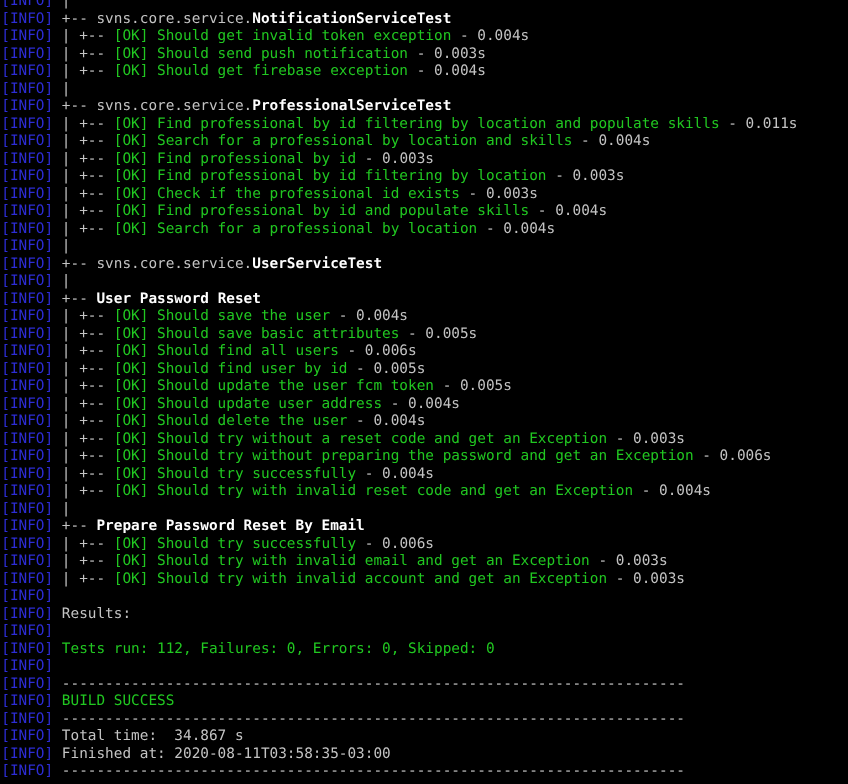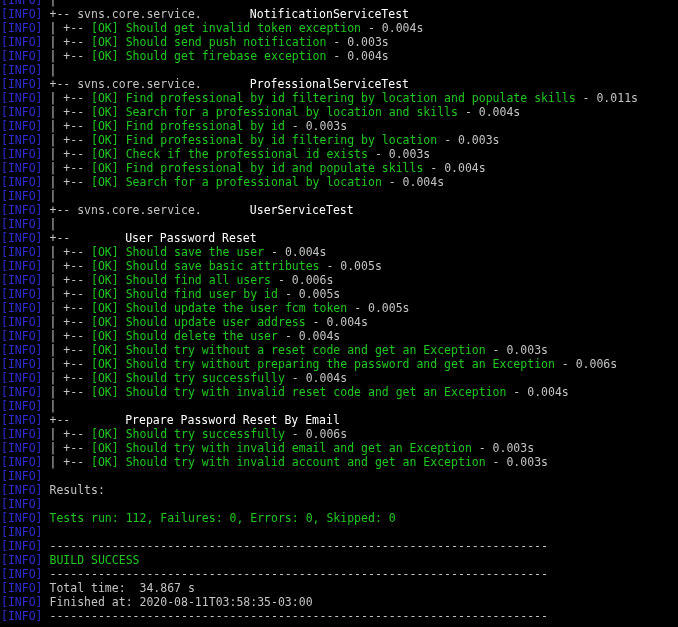--- a/index.html
+++ b/index.html
@@ -19,19 +19,19 @@
     left: 1px;
     width: 677px;
     font-family: "DejaVu Sans Mono", "Liberation Mono", monospace;
     font-size: 11.5px;
     line-height: 14px;
     white-space: pre;
   }
   .line { height: 14px; }
   .seg-blue  { color: var(--c-blue); }
   .seg-gray  { color: var(--c-gray); }
-  .seg-white { color: var(--c-white); font-weight: normal; margin-left: 48px; }
+  .seg-white { color: var(--c-white); font-weight: bold; }
   .seg-green { color: var(--c-green); }
 </style>
 </head>
 <body style="background: rgb(0, 0, 0);">
 
 <div id="terminal"><div class="line"><span class="seg-blue">[INFO]</span><span class="seg-gray"> |</span></div><div class="line"><span class="seg-blue">[INFO]</span><span class="seg-gray"> +-- svns.core.service.</span><span class="seg-white">NotificationServiceTest</span></div><div class="line"><span class="seg-blue">[INFO]</span><span class="seg-gray"> | +-- </span><span class="seg-green">[OK] Should get invalid token exception</span><span class="seg-gray"> - 0.004s</span></div><div class="line"><span class="seg-blue">[INFO]</span><span class="seg-gray"> | +-- </span><span class="seg-green">[OK] Should send push notification</span><span class="seg-gray"> - 0.003s</span></div><div class="line"><span class="seg-blue">[INFO]</span><span class="seg-gray"> | +-- </span><span class="seg-green">[OK] Should get firebase exception</span><span class="seg-gray"> - 0.004s</span></div><div class="line"><span class="seg-blue">[INFO]</span><span class="seg-gray"> |</span></div><div class="line"><span class="seg-blue">[INFO]</span><span class="seg-gray"> +-- svns.core.service.</span><span class="seg-white">ProfessionalServiceTest</span></div><div class="line"><span class="seg-blue">[INFO]</span><span class="seg-gray"> | +-- </span><span class="seg-green">[OK] Find professional by id filtering by location and populate skills</span><span class="seg-gray"> - 0.011s</span></div><div class="line"><span class="seg-blue">[INFO]</span><span class="seg-gray"> | +-- </span><span class="seg-green">[OK] Search for a professional by location and skills</span><span class="seg-gray"> - 0.004s</span></div><div class="line"><span class="seg-blue">[INFO]</span><span class="seg-gray"> | +-- </span><span class="seg-green">[OK] Find professional by id</span><span class="seg-gray"> - 0.003s</span></div><div class="line"><span class="seg-blue">[INFO]</span><span class="seg-gray"> | +-- </span><span class="seg-green">[OK] Find professional by id filtering by location</span><span class="seg-gray"> - 0.003s</span></div><div class="line"><span class="seg-blue">[INFO]</span><span class="seg-gray"> | +-- </span><span class="seg-green">[OK] Check if the professional id exists</span><span class="seg-gray"> - 0.003s</span></div><div class="line"><span class="seg-blue">[INFO]</span><span class="seg-gray"> | +-- </span><span class="seg-green">[OK] Find professional by id and populate skills</span><span class="seg-gray"> - 0.004s</span></div><div class="line"><span class="seg-blue">[INFO]</span><span class="seg-gray"> | +-- </span><span class="seg-green">[OK] Search for a professional by location</span><span class="seg-gray"> - 0.004s</span></div><div class="line"><span class="seg-blue">[INFO]</span><span class="seg-gray"> |</span></div><div class="line"><span class="seg-blue">[INFO]</span><span class="seg-gray"> +-- svns.core.service.</span><span class="seg-white">UserServiceTest</span></div><div class="line"><span class="seg-blue">[INFO]</span><span class="seg-gray"> |</span></div><div class="line"><span class="seg-blue">[INFO]</span><span class="seg-gray"> +-- </span><span class="seg-white">User Password Reset</span></div><div class="line"><span class="seg-blue">[INFO]</span><span class="seg-gray"> | +-- </span><span class="seg-green">[OK] Should save the user</span><span class="seg-gray"> - 0.004s</span></div><div class="line"><span class="seg-blue">[INFO]</span><span class="seg-gray"> | +-- </span><span class="seg-green">[OK] Should save basic attributes</span><span class="seg-gray"> - 0.005s</span></div><div class="line"><span class="seg-blue">[INFO]</span><span class="seg-gray"> | +-- </span><span class="seg-green">[OK] Should find all users</span><span class="seg-gray"> - 0.006s</span></div><div class="line"><span class="seg-blue">[INFO]</span><span class="seg-gray"> | +-- </span><span class="seg-green">[OK] Should find user by id</span><span class="seg-gray"> - 0.005s</span></div><div class="line"><span class="seg-blue">[INFO]</span><span class="seg-gray"> | +-- </span><span class="seg-green">[OK] Should update the user fcm token</span><span class="seg-gray"> - 0.005s</span></div><div class="line"><span class="seg-blue">[INFO]</span><span class="seg-gray"> | +-- </span><span class="seg-green">[OK] Should update user address</span><span class="seg-gray"> - 0.004s</span></div><div class="line"><span class="seg-blue">[INFO]</span><span class="seg-gray"> | +-- </span><span class="seg-green">[OK] Should delete the user</span><span class="seg-gray"> - 0.004s</span></div><div class="line"><span class="seg-blue">[INFO]</span><span class="seg-gray"> | +-- </span><span class="seg-green">[OK] Should try without a reset code and get an Exception</span><span class="seg-gray"> - 0.003s</span></div><div class="line"><span class="seg-blue">[INFO]</span><span class="seg-gray"> | +-- </span><span class="seg-green">[OK] Should try without preparing the password and get an Exception</span><span class="seg-gray"> - 0.006s</span></div><div class="line"><span class="seg-blue">[INFO]</span><span class="seg-gray"> | +-- </span><span class="seg-green">[OK] Should try successfully</span><span class="seg-gray"> - 0.004s</span></div><div class="line"><span class="seg-blue">[INFO]</span><span class="seg-gray"> | +-- </span><span class="seg-green">[OK] Should try with invalid reset code and get an Exception</span><span class="seg-gray"> - 0.004s</span></div><div class="line"><span class="seg-blue">[INFO]</span><span class="seg-gray"> |</span></div><div class="line"><span class="seg-blue">[INFO]</span><span class="seg-gray"> +-- </span><span class="seg-white">Prepare Password Reset By Email</span></div><div class="line"><span class="seg-blue">[INFO]</span><span class="seg-gray"> | +-- </span><span class="seg-green">[OK] Should try successfully</span><span class="seg-gray"> - 0.006s</span></div><div class="line"><span class="seg-blue">[INFO]</span><span class="seg-gray"> | +-- </span><span class="seg-green">[OK] Should try with invalid email and get an Exception</span><span class="seg-gray"> - 0.003s</span></div><div class="line"><span class="seg-blue">[INFO]</span><span class="seg-gray"> | +-- </span><span class="seg-green">[OK] Should try with invalid account and get an Exception</span><span class="seg-gray"> - 0.003s</span></div><div class="line"><span class="seg-blue">[INFO]</span></div><div class="line"><span class="seg-blue">[INFO]</span><span class="seg-gray"> Results:</span></div><div class="line"><span class="seg-blue">[INFO]</span></div><div class="line"><span class="seg-blue">[INFO]</span><span class="seg-green"> Tests run: 112, Failures: 0, Errors: 0, Skipped: 0</span></div><div class="line"><span class="seg-blue">[INFO]</span></div><div class="line"><span class="seg-blue">[INFO]</span><span class="seg-gray"> ------------------------------------------------------------------------</span></div><div class="line"><span class="seg-blue">[INFO]</span><span class="seg-gray"> </span><span class="seg-green">BUILD SUCCESS</span></div><div class="line"><span class="seg-blue">[INFO]</span><span class="seg-gray"> ------------------------------------------------------------------------</span></div><div class="line"><span class="seg-blue">[INFO]</span><span class="seg-gray"> Total time:  34.867 s</span></div><div class="line"><span class="seg-blue">[INFO]</span><span class="seg-gray"> Finished at: 2020-08-11T03:58:35-03:00</span></div><div class="line"><span class="seg-blue">[INFO]</span><span class="seg-gray"> ------------------------------------------------------------------------</span></div></div>
 
 </body></html>

